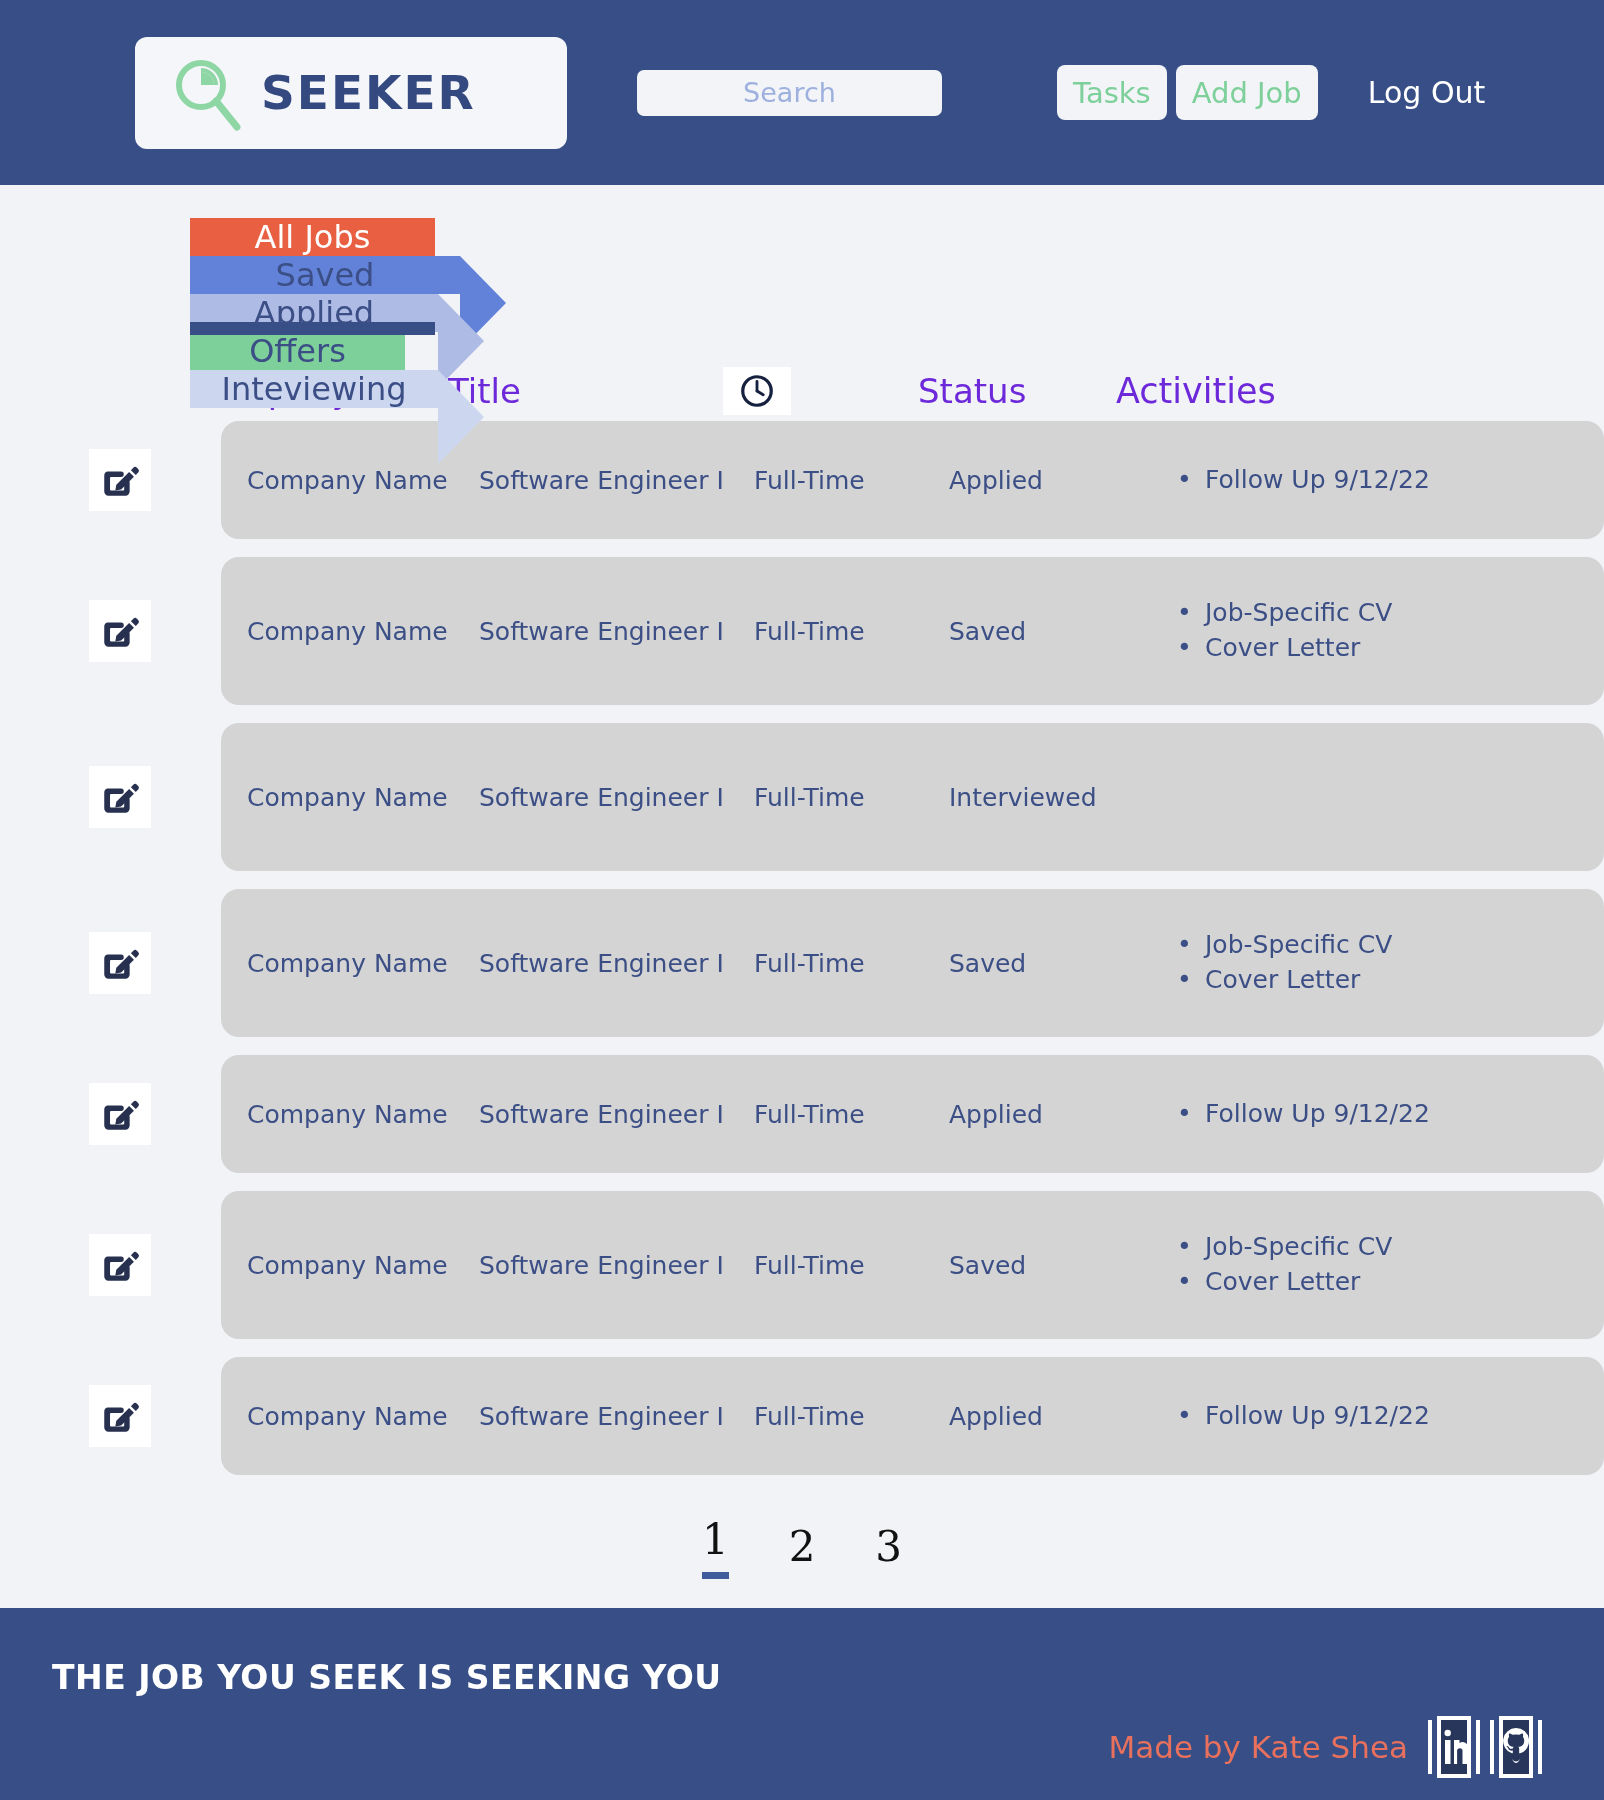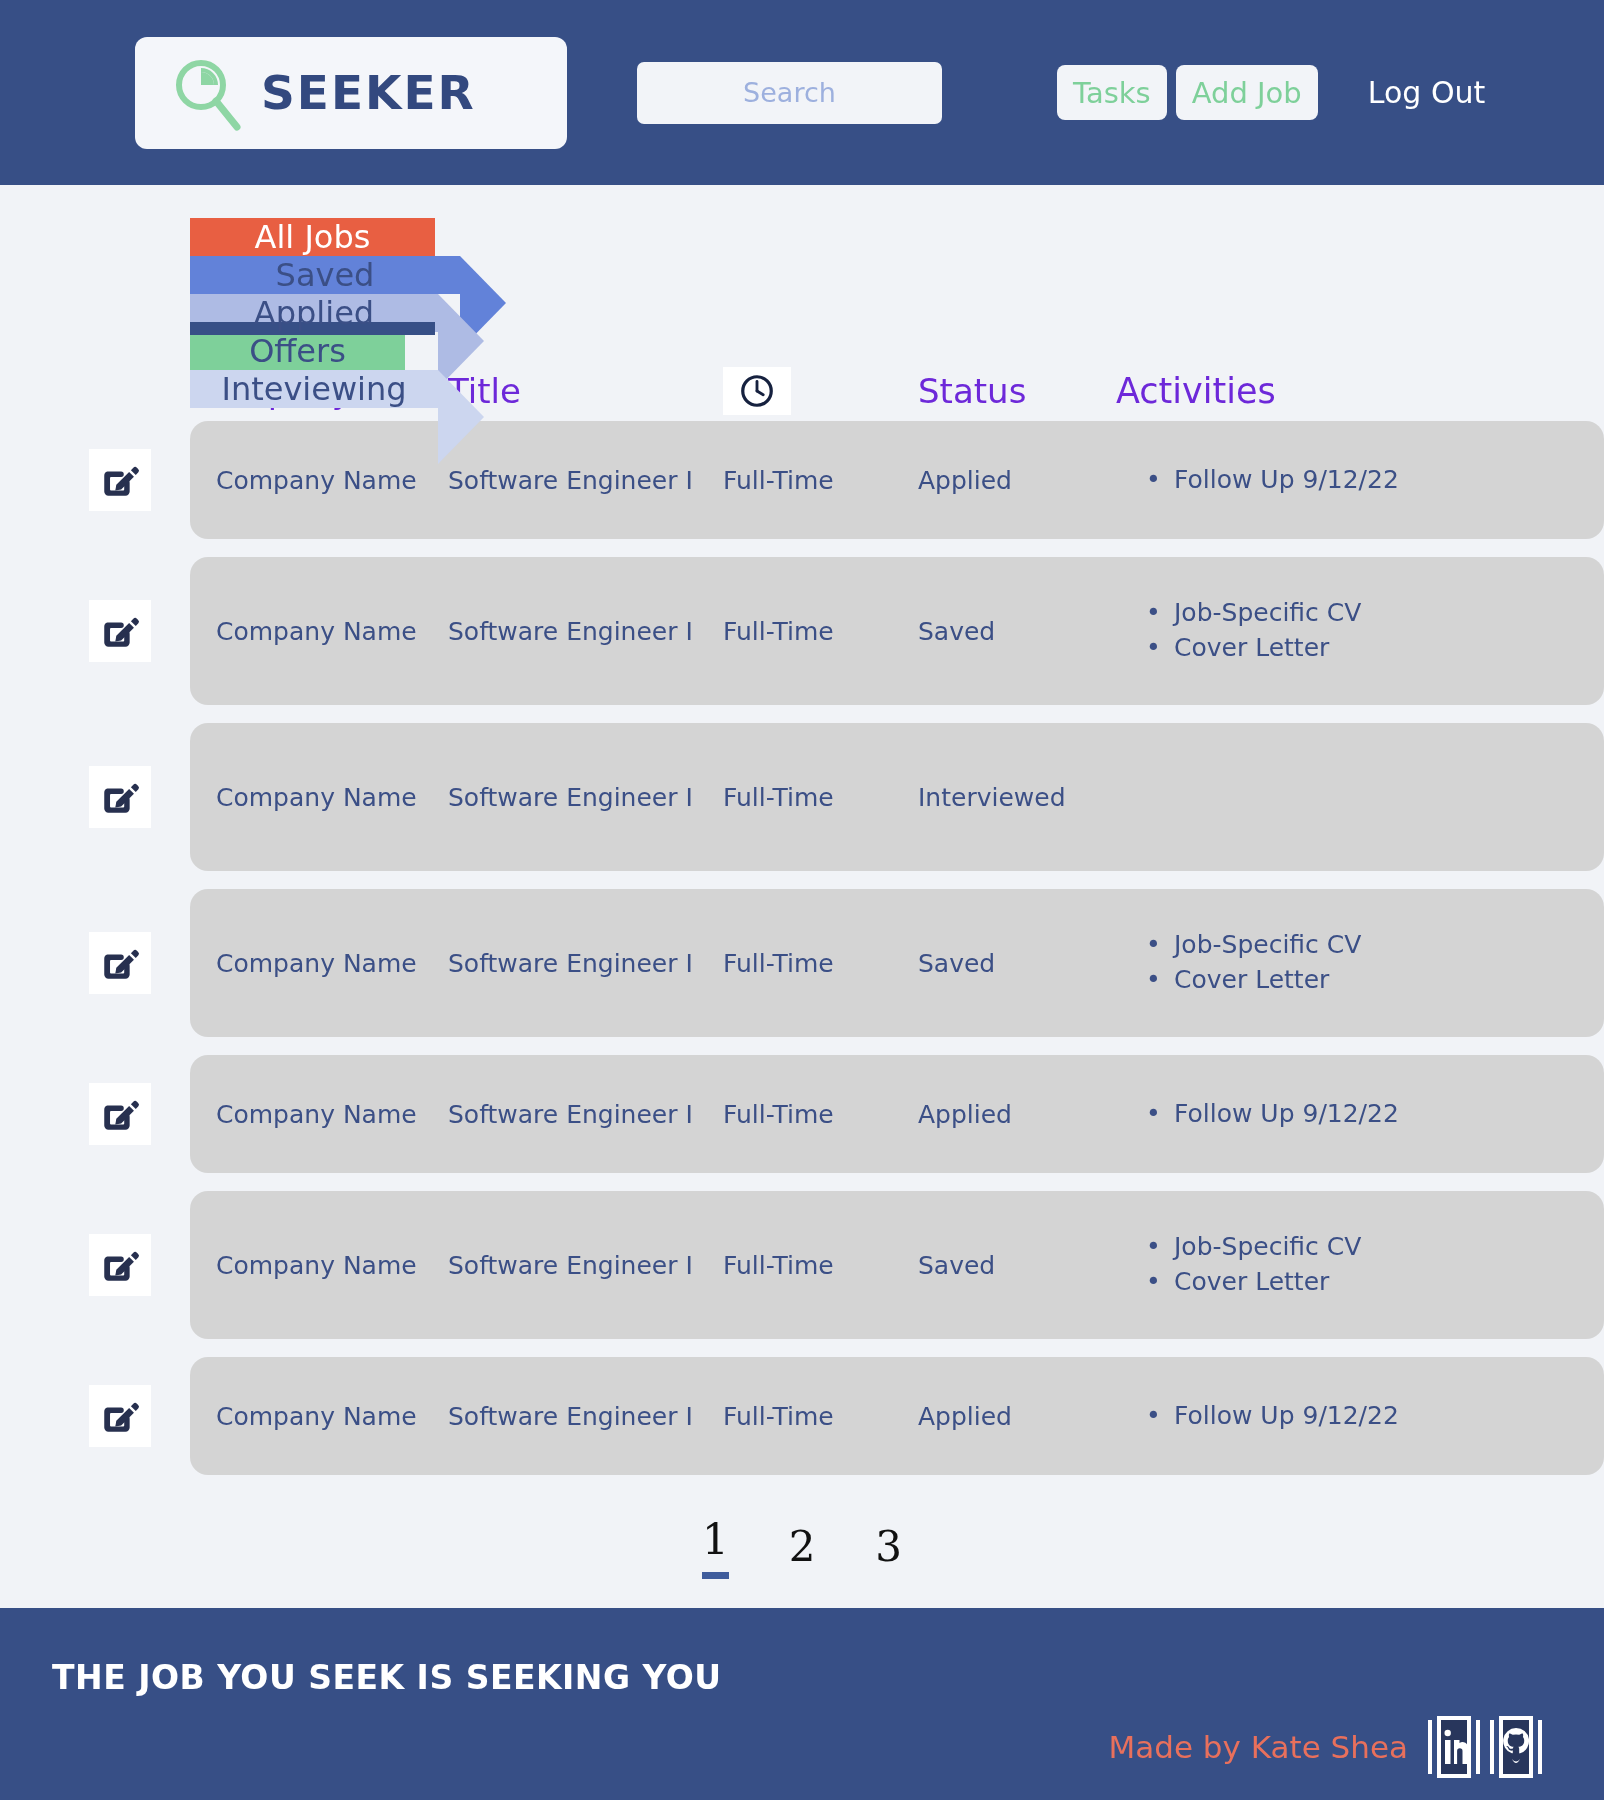--- a/index.html
+++ b/index.html
@@ -24,21 +24,21 @@
     padding-left:36px;
     margin-right:70px;
   }
   .logo-glass { width:72px; height:76px; flex:0 0 auto; }
   .logo-text {
     font-family:"DejaVu Sans", sans-serif;
     font-weight:bold; font-size:47px; letter-spacing:2px;
     color:#33497f;
   }
   .search-box {
-    width:305px; height:62px; background:#f2f4f8; border-radius:7px;
+    width:305px; height:46px; background:#f2f4f8; border-radius:7px;
     border:none; outline:none;
     font-family:"DejaVu Sans", sans-serif;
     font-size:27px; color:#9db0de; text-align:center;
     margin-right:115px;
   }
   .search-box::placeholder { color:#9db0de; opacity:1; }
   .hbtn {
     background:#f2f4f8; border:none; border-radius:8px;
     height:55px; padding:0 16px;
     font-family:"DejaVu Sans", sans-serif;
@@ -89,21 +89,21 @@
   .th-company  { width:258px; }
   .th-title    { width:275px; }
   .th-clock    { width:195px; display:flex; align-items:flex-start; }
   .clock-badge {
     background:#ffffff; width:68px; height:48px;
     display:flex; align-items:center; justify-content:center;
   }
   .th-status   { width:190px; }
   .th-acts     { flex:1; font-size:35px; padding-left:8px; }
 
-  .row { display:flex; align-items:center; margin-bottom:18px; }
+  .row { display:flex; align-items:center; margin-bottom:18px;gap:31px; }
   .edit-cell { width:140px; display:flex; justify-content:center; }
   .edit-badge {
     width:62px; height:62px; background:#ffffff;
     display:flex; align-items:center; justify-content:center; cursor:pointer;
   }
   .row-card {
     flex:1; background:#d4d4d4; border-radius:18px;
     min-height:118px; display:flex; align-items:center;
     color:#3b4f86; font-family:"DejaVu Sans", sans-serif; font-size:25px;
     padding:16px 0;

